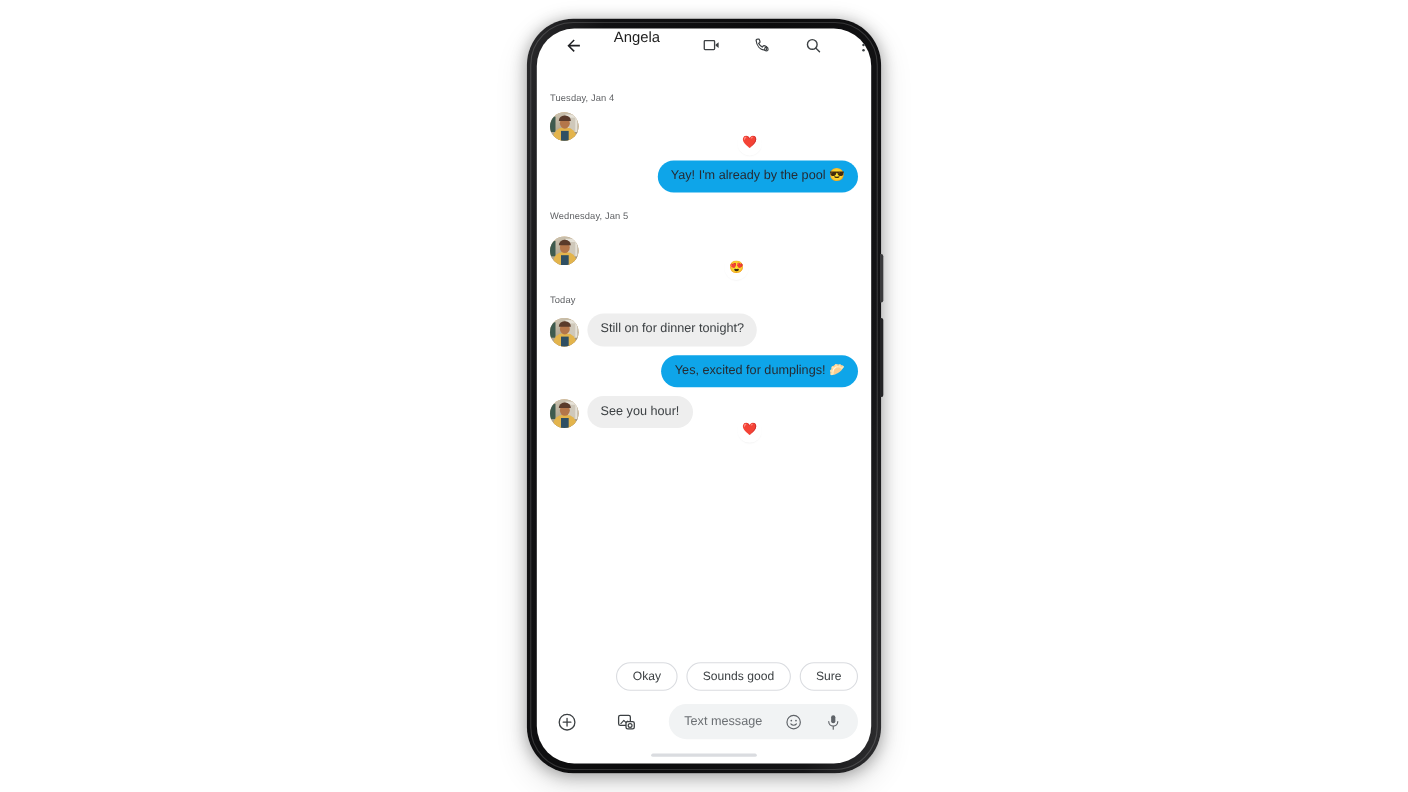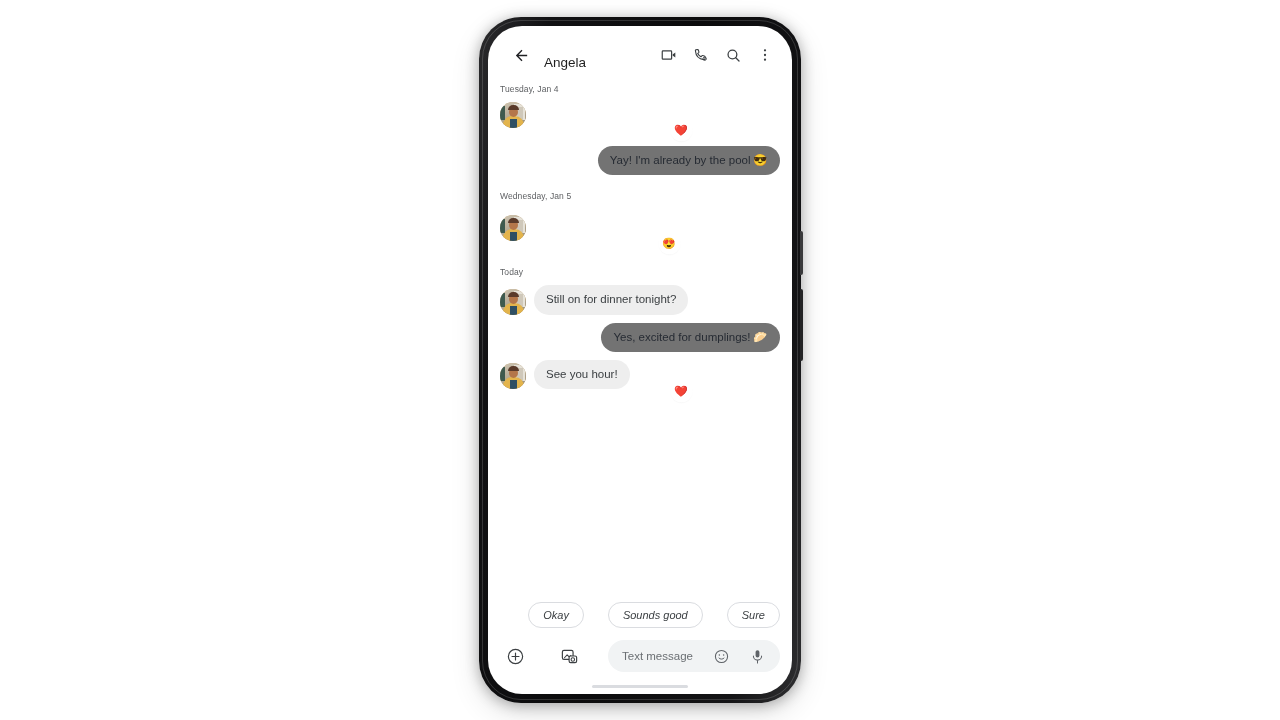--- a/index.html
+++ b/index.html
@@ -62,23 +62,23 @@
     position:absolute; left:50%; top:9px; transform:translateX(-50%);
     width:16px; height:16px; border-radius:50%;
     background: radial-gradient(circle at 38% 34%, #3b3f45 0%, #0a0a0b 62%, #000 100%);
   }
   .status-icons{ display:flex; align-items:center; gap:4px; }
   .status-icons svg{ display:block; }
 
   
   .app-bar{
     height: 44px; flex:none;
-    display:flex; align-items:flex-end;
+    display:flex; align-items:flex-start;
     padding: 0 12px 0 18px;
-    gap: 2px;
+    gap: 16px;
   }
   .icon-btn{
     width: 30px; height: 30px;
     display:flex; align-items:center; justify-content:center;
     border-radius:50%;
     flex:none;
   }
   .contact-name{
     font-size: 13.5px; color:#1f1f1f; font-weight:400;
     margin-left: 6px; white-space: nowrap;
@@ -118,42 +118,41 @@
 
   .bubble{
     max-width: 206px;
     padding: 7px 12px;
     border-radius: 17px;
     font-size: 11.5px;
     line-height: 1.33;
     word-wrap: break-word;
   }
   .bubble.in{ background:#eeeeee; color:#3c4043; }
-  .bubble.out{ background:#737373; color:#262b33; }
+  .bubble.out{ background:#0ea5e9; color:#262b33; }
 
   .reaction-row{ display:flex; margin-top:-9px; margin-bottom:6px; position:relative; z-index:3;}
   .reaction-row.in{ justify-content:flex-start; padding-left: 34px; }
   .reaction{
     background:#ffffff;
     border-radius: 999px;
     width: 19px; height: 19px;
     display:flex; align-items:center; justify-content:center;
     font-size: 11px; line-height:1;
     box-shadow: 0 0 0 1.5px #ffffff, 0 1px 2px rgba(0,0,0,.18);
   }
   .reaction.offset-heart1{ margin-right: 48px; }
   .reaction.offset-heart3{ margin-left: 86px; }
 
   
   .suggestions{
     flex:none;
     display:flex; align-items:center; justify-content:flex-end;
-    gap: 24px;
+    gap: 8px;
     padding: 10px 12px 8px 12px;
-    font-style: italic;
   }
   .chip{
     border: 1px solid #dadce0;
     border-radius: 999px;
     padding: 6px 14px;
     font-size: 11px;
     color: #3c4043;
     background: #fff;
     white-space: nowrap;
   }

